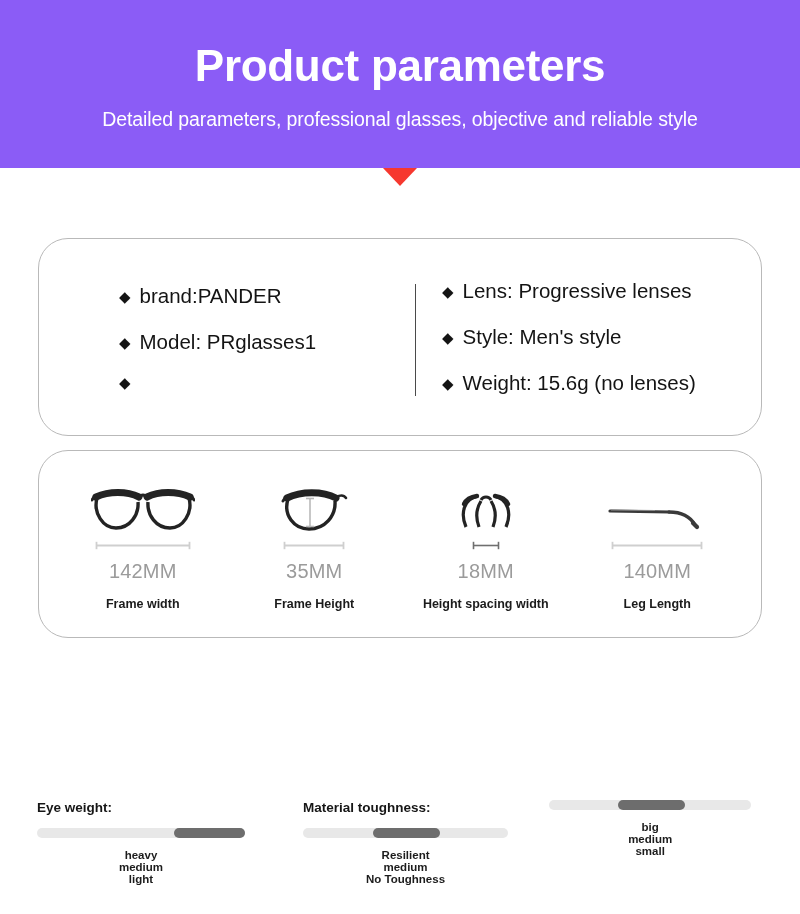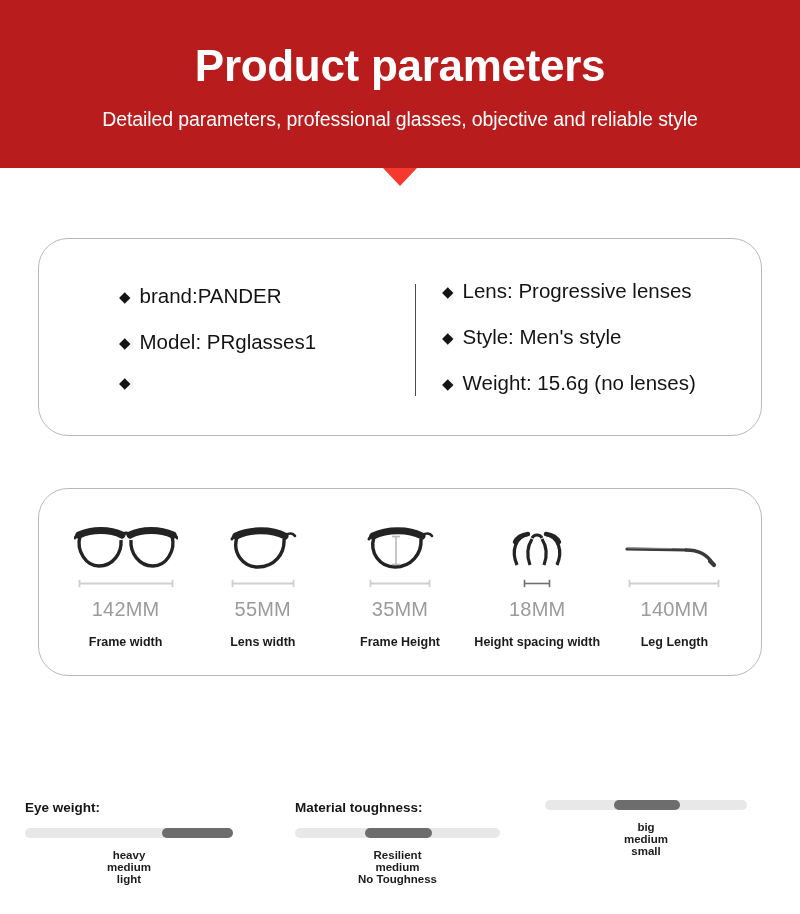--- a/index.html
+++ b/index.html
@@ -106,21 +106,21 @@
     position: absolute;
     left: 376px;
     top: 45px;
     width: 1px;
     height: 112px;
     background: #4a4a4a;
   }
 
   
   #measure-card {
-    left: 38px; top: 488px;
+    left: 38px; top: 450px;
     width: 724px; height: 188px;
   }
   .measure-grid {
     position: absolute;
     left: 0; top: 0; right: 0; bottom: 0;
     display: flex;
     align-items: flex-start;
     padding: 28px 18px 0 18px;
   }
   .measure-col {
@@ -178,20 +178,21 @@
     margin-left: 1px;
     position: relative;
     top: 1px;
   }
 
   .index-groups {
     position: absolute;
     left: 0; top: 800px;
     width: 800px;
     display: flex;
+    padding-left: 12px;
   }
   .index-group { position: relative; }
   .index-group.g1 { width: 266px; padding-left: 25px; }
   .index-group.g2 { width: 266px; padding-left: 29px; }
   .index-group.g3 { width: 268px; padding-left: 13px; }
 
   .index-title {
     font-size: 13.5px;
     font-weight: 700;
     color: #161616;
@@ -233,21 +234,21 @@
     font-weight: 700;
     color: #1c1c1c;
     white-space: nowrap;
   }
 </style>
 </head>
 <body>
 
 <div class="page">
 
-  <div class="banner" style="background: #b91c1c;">
+  <div class="banner" style="background: #8b5cf6;">
     <div class="banner-title">Product parameters</div>
     <div class="banner-subtitle">Detailed parameters, professional glasses, objective and reliable style</div>
   </div>
   <div class="banner-notch" style="border-top-color: rgb(246, 56, 47);"></div>
 
   <div class="card" id="spec-card">
     <div class="spec-grid">
 
       <div class="spec-col left">
         <div class="spec-item">
@@ -305,43 +306,20 @@
               <line x1="1" y1="4.5" x2="95" y2="4.5"></line>
               <line x1="1.5" y1="0.8" x2="1.5" y2="8.2"></line>
               <line x1="94.5" y1="0.8" x2="94.5" y2="8.2"></line>
             </g>
           </svg>
         </div>
         <div class="measure-value">142MM</div>
         <div class="measure-label">Frame width</div>
       </div>
 
-      <div class="measure-col">
-        <div class="measure-figure">
-          <svg width="70" height="46" viewBox="0 0 70 46">
-            <g fill="none" stroke="#232323">
-              <path d="M9 12 C4 28 15 42 30 42 C46 42 57 29 56 14" stroke-width="3.4"></path>
-              <path d="M8 11 C22 4 44 4 57 11" stroke-width="7" stroke-linecap="round"></path>
-              <path d="M57 10 C61 8 65 8 67 11" stroke-width="2.6" stroke-linecap="round"></path>
-              <path d="M6 11 L4 14" stroke-width="3" stroke-linecap="round"></path>
-            </g>
-          </svg>
-        </div>
-        <div class="measure-bar">
-          <svg width="64" height="9" viewBox="0 0 64 9">
-            <g stroke="#cfcfcf" stroke-width="1.8">
-              <line x1="1" y1="4.5" x2="63" y2="4.5"></line>
-              <line x1="1.5" y1="0.8" x2="1.5" y2="8.2"></line>
-              <line x1="62.5" y1="0.8" x2="62.5" y2="8.2"></line>
-            </g>
-          </svg>
-        </div>
-        <div class="measure-value">55MM</div>
-        <div class="measure-label">Lens width</div>
-      </div>
 
       <div class="measure-col">
         <div class="measure-figure">
           <svg width="70" height="46" viewBox="0 0 70 46">
             <g fill="none" stroke="#232323">
               <path d="M9 12 C4 28 15 42 30 42 C46 42 57 29 56 14" stroke-width="3.4"></path>
               <path d="M8 11 C22 4 44 4 57 11" stroke-width="7" stroke-linecap="round"></path>
               <path d="M57 10 C61 8 65 8 67 11" stroke-width="2.6" stroke-linecap="round"></path>
               <path d="M6 11 L4 14" stroke-width="3" stroke-linecap="round"></path>
             </g>

